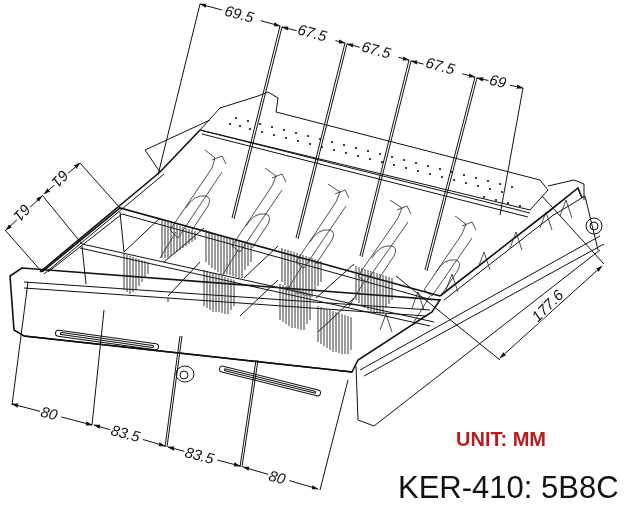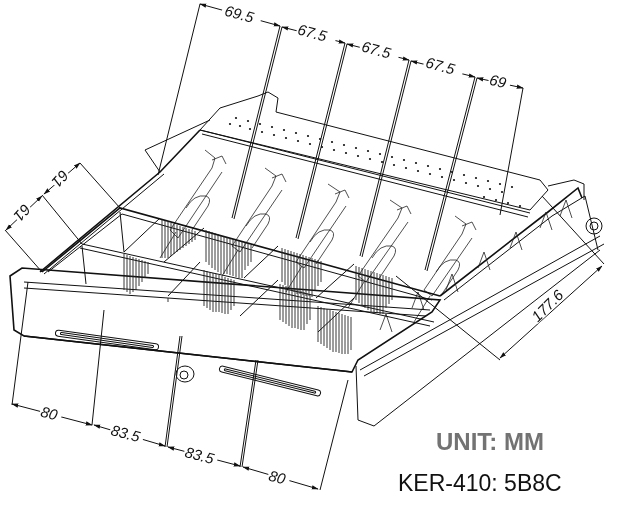--- a/index.html
+++ b/index.html
@@ -1,20 +1,20 @@
 <!DOCTYPE html>
 <html><head>
 <meta charset="utf-8">
 <style>
   html, body { margin: 0; padding: 0; background: #ffffff; }
   body { width: 642px; height: 511px; position: relative; overflow: hidden; font-family: "Liberation Sans", sans-serif; }
   #drawing { position: absolute; left: 0; top: 0; width: 642px; height: 511px; }
   .dim { font-family: "Liberation Sans", sans-serif; font-size: 15px; font-style: italic; fill: #111; }
-  .unit-label { position: absolute; left: 436px; top: 428px; font-size: 24px; font-weight: bold; color: #737373; font-family: "Liberation Sans", sans-serif; }
-  .model-label { position: absolute; left: 398px; top: 470px; font-size: 23px; color: #111; font-family: "Liberation Sans", sans-serif; }
+  .unit-label { position: absolute; left: 456px; top: 428px; font-size: 20px; font-weight: bold; color: #b91c1c; font-family: "Liberation Sans", sans-serif; }
+  .model-label { position: absolute; left: 398px; top: 470px; font-size: 31px; color: #111; font-family: "Liberation Sans", sans-serif; }
   .ln { stroke: #111; fill: none; stroke-width: 1; }
   .ln2 { stroke: #111; fill: none; stroke-width: 1.6; }
   .thin { stroke: #222; fill: none; stroke-width: 0.8; }
   .hatch { stroke: #222; stroke-width: 0.9; }
 </style>
 </head>
 <body>
 
 <svg id="drawing" viewBox="0 0 642 511" xmlns="http://www.w3.org/2000/svg">
   <defs>

